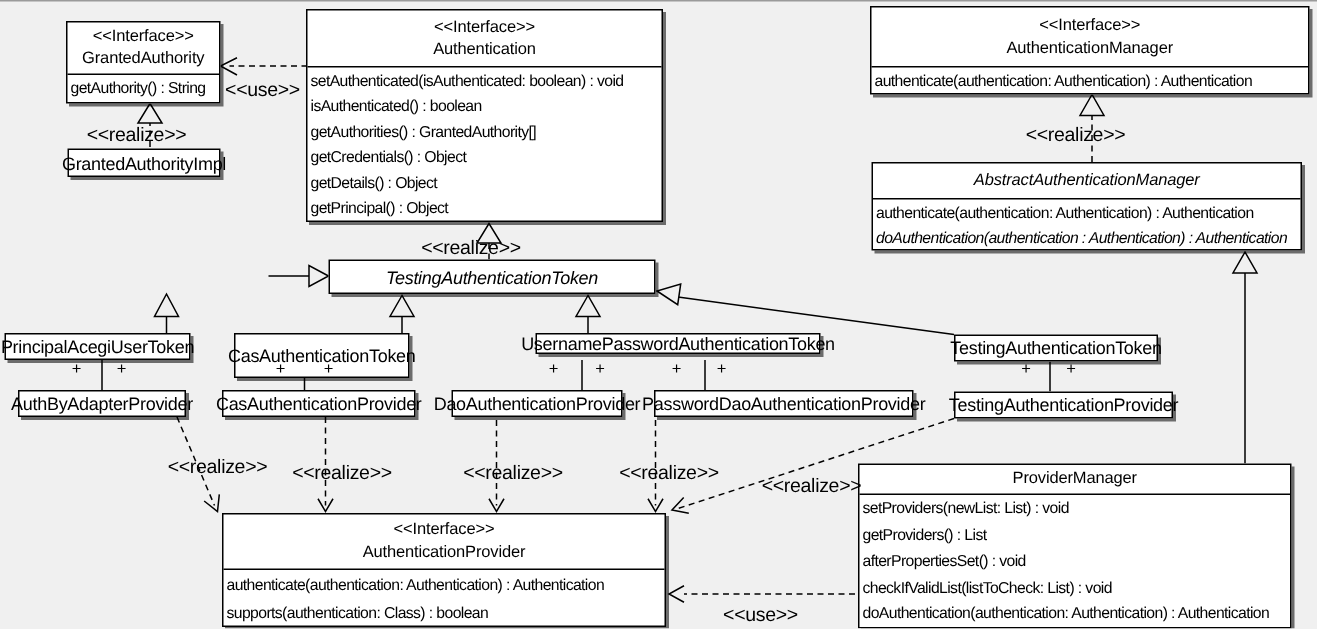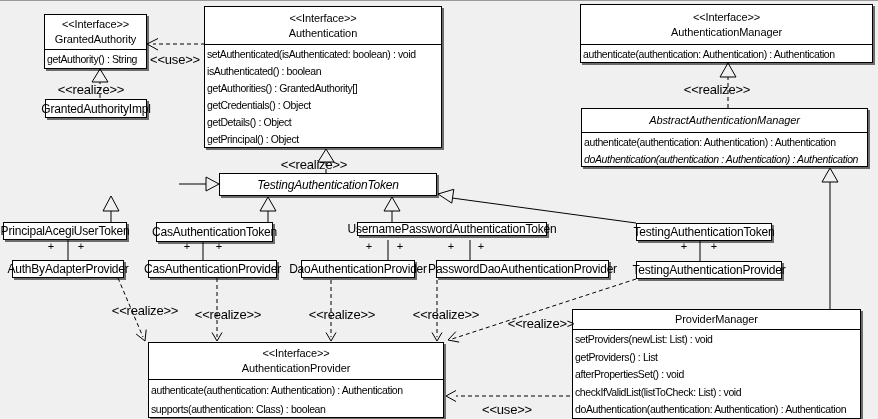--- a/index.html
+++ b/index.html
@@ -211,21 +211,21 @@
   </div>
 
 
   <div class="box one" style="left:219px;top:172px;width:218px;height:23px">
     <div class="cname abstract">TestingAuthenticationToken</div>
   </div>
 
   <div class="box one" style="left:3px;top:221px;width:124px;height:18px">
     <div class="cname">PrincipalAcegiUserToken</div>
   </div>
-  <div class="box one" style="left:156px;top:221px;width:117px;height:20px">
+  <div class="box one" style="left:156px;top:221px;width:117px;height:30px">
     <div class="cname">CasAuthenticationToken</div>
   </div>
   <div class="box one" style="left:357px;top:221px;width:190px;height:14px">
     <div class="cname">UsernamePasswordAuthenticationToken</div>
   </div>
   <div class="box one" style="left:636px;top:222px;width:136px;height:18px">
     <div class="cname">TestingAuthenticationToken</div>
   </div>
 
   <div class="box one" style="left:12px;top:259px;width:112px;height:18px">

